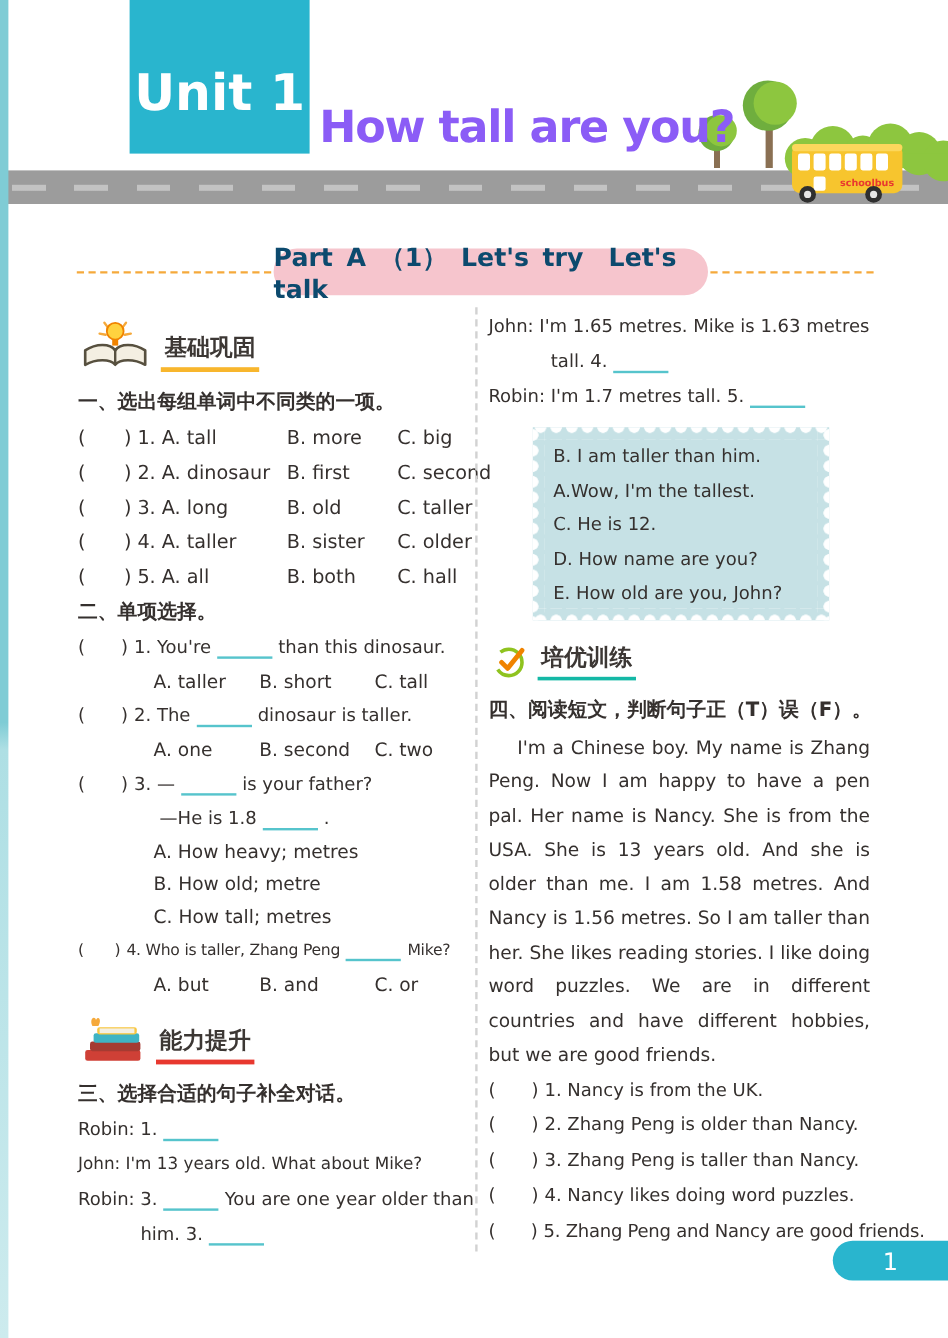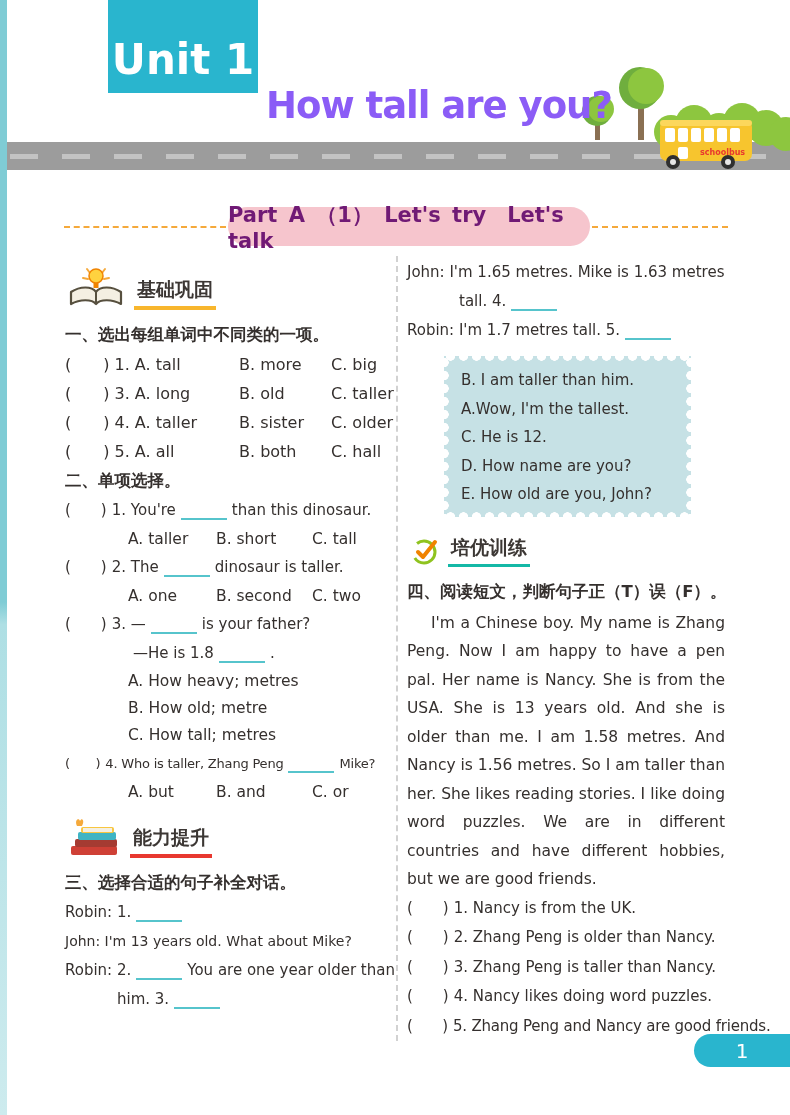--- a/index.html
+++ b/index.html
@@ -1,31 +1,31 @@
 <!DOCTYPE html>
 <html><head>
 <meta charset="utf-8">
 <style>
   html,body{margin:0;padding:0;}
   body{width:790px;height:1115px;background:#fff;font-family:"DejaVu Sans",sans-serif;color:#35302e;position:relative;overflow:hidden;}
   .edge-strip{position:absolute;left:0;top:0;width:7px;height:1115px;z-index:30;
     background:linear-gradient(#7fccd5 0%,#7fccd5 54%,#aedfe4 56%,#cdebee 100%);}
   
-  .unit-box{position:absolute;left:108px;top:0;width:150px;height:93px;background:#29b5ce;z-index:6;
+  .unit-box{position:absolute;left:108px;top:0;width:150px;height:128px;background:#29b5ce;z-index:6;
     display:flex;align-items:center;justify-content:center;padding-top:26px;box-sizing:border-box;}
   .unit-box span{color:#fff;font-weight:bold;font-size:42px;letter-spacing:0px;}
   .page-title{position:absolute;left:266px;top:84px;font-size:37px;font-weight:900;color:#8b5cf6;letter-spacing:-1px;z-index:6;}
   .road{position:absolute;left:0;top:142px;width:790px;height:28px;background:#9c9c9c;z-index:2;}
   .road-dashes{position:absolute;left:10px;top:12px;width:770px;height:5px;
     background:repeating-linear-gradient(90deg,#c3c3c3 0 28px,rgba(0,0,0,0) 28px 52px);}
   .scene{position:absolute;left:576px;top:56px;width:214px;height:116px;z-index:4;}
   
   .banner{position:absolute;left:228px;top:207px;width:362px;height:39px;background:#f6c5cd;border-radius:20px;z-index:6;
     display:flex;align-items:center;justify-content:center;}
-  .banner span{font-weight:bold;font-size:21px;color:#701a75;word-spacing:4px;}
+  .banner span{font-weight:bold;font-size:21px;color:#0c4a6e;word-spacing:4px;}
   .dash-line{position:absolute;top:226px;border-top:2px dashed #f5a93b;z-index:5;}
   .dash-left{left:64px;width:162px;}
   .dash-right{left:592px;width:136px;}
   
   .columns{position:absolute;left:65px;top:256px;width:668px;display:flex;z-index:6;}
   .col-left{width:330px;flex:none;}
   .col-right{width:318px;flex:none;border-left:2px dashed #d2d2d2;padding-left:9px;margin-left:1px;}
   
   .sec-header{display:flex;align-items:flex-end;gap:9px;margin:8px 0 10px 2px;height:46px;}
   .sec-title{font-weight:bold;font-size:19px;color:#3c3734;padding:0 3px 3px 3px;}
@@ -145,20 +145,25 @@
       </div>
 
       <div class="h-cn">一、选出每组单词中不同类的一项。</div>
 
       <div class="row5">
         <span><span class="bk">(  )</span><span>1.</span> <span>A. tall</span></span>
         <span>B. more</span>
           <span>C. big</span>
       </div>
       <div class="row5">
+        <span><span class="bk">(  )</span><span>2.</span> <span>A. dinosaur</span></span>
+        <span>B. first</span>
+          <span>C. second</span>
+      </div>
+      <div class="row5">
         <span><span class="bk">(  )</span><span>3.</span> <span>A. long</span></span>
         <span>B. old</span>
           <span>C. taller</span>
       </div>
       <div class="row5">
         <span><span class="bk">(  )</span><span>4.</span> <span>A. taller</span></span>
         <span>B. sister</span>
           <span>C. older</span>
       </div>
       <div class="row5">
@@ -217,21 +222,21 @@
         </svg>
         <span class="sec-title u-red">能力提升</span>
       </div>
 
       <div class="h-cn">三、选择合适的句子补全对话。</div>
       <div class="para">
         <span>Robin: 1.</span><span class="blank"></span>
       </div>
       <div class="para f14">John: I'm 13 years old. What about Mike?</div>
       <div class="para">
-        <span>Robin: 2.</span><span class="blank"></span><span>You are one year older than him. 3.</span><span class="blank"></span>
+        <span>Robin: 3.</span><span class="blank"></span><span>You are one year older than him. 3.</span><span class="blank"></span>
       </div>
     </div>
 
     <div class="col-right">
       <div class="para" style="margin-top:2px;">
         <span>John: I'm 1.65 metres. Mike is 1.63 metres tall. 4.</span><span class="blank"></span>
       </div>
       <div class="para">
         <span>Robin: I'm 1.7 metres tall. 5.</span><span class="blank"></span>
       </div>

